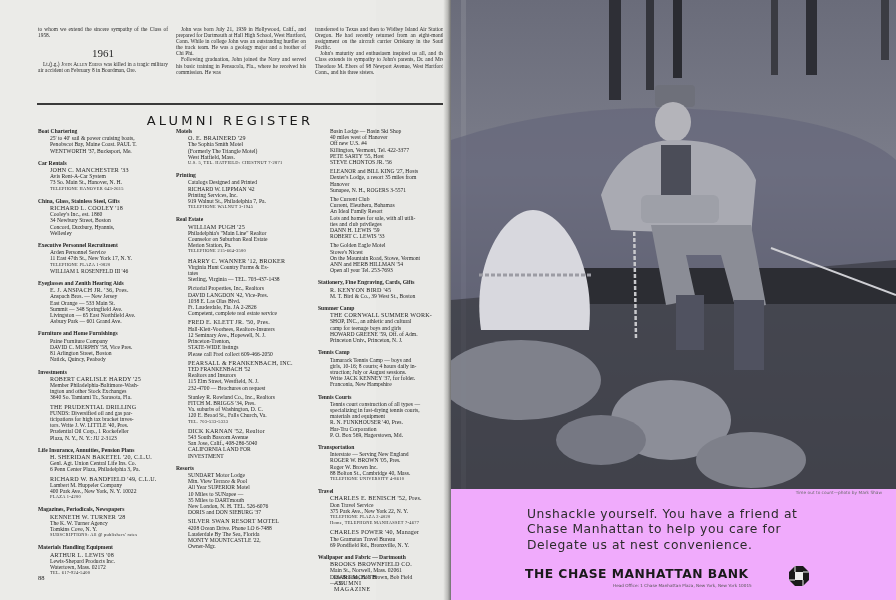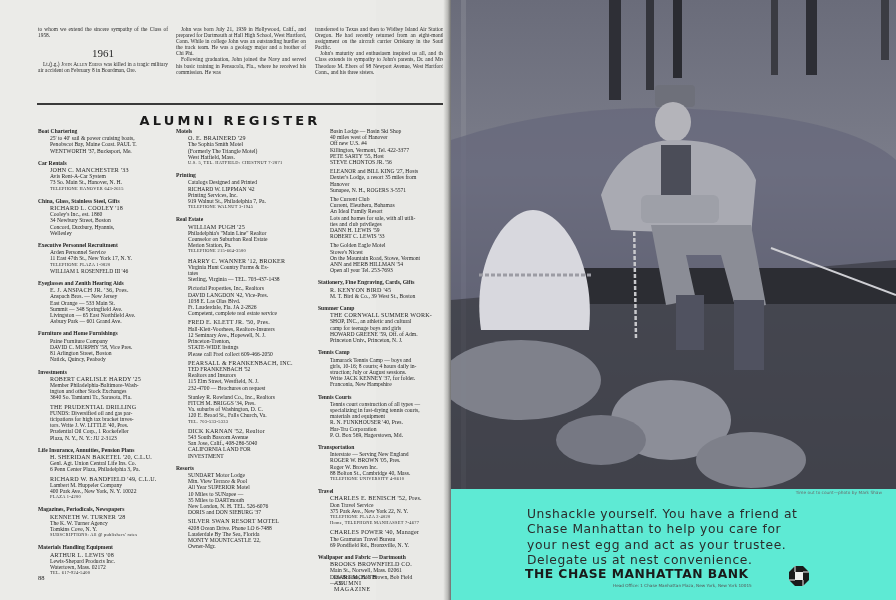--- a/index.html
+++ b/index.html
@@ -22,42 +22,42 @@
   .obit.c2 { left: 176px; width: 130px; }
   .obit.c3 { left: 315px; width: 130px; }
   .obit .year { font-size: 11px; text-align: center; margin: 12px 0 5px; text-indent: 0; }
   .obit p.noind { text-indent: 0; }
   .sc { font-variant: small-caps; }
 
   .rule { position: absolute; left: 37px; top: 103px; width: 408px; height: 2px; background: #3a3a3a; }
 
   .register-title {
     position: absolute; left: 130px; top: 113px; width: 200px;
-    font-family: "DejaVu Sans", sans-serif; font-weight: bold; font-size: 13px;
+    font-family: "DejaVu Sans", sans-serif; font-weight: normal; font-size: 13px;
     letter-spacing: 3.2px; text-align: center; color: #1a1a1a;
   }
 
   .col { position: absolute; top: 128px; font-size: 5.6px; line-height: 6.2px; color: #242424; }
   .col.c1 { left: 38px; width: 128px; }
   .col.c2 { left: 176px; width: 132px; }
   .col.c3 { left: 318px; width: 128px; }
 
   .cat { margin-bottom: 6px; }
   .cat-head { font-weight: bold; font-size: 5.6px; margin-bottom: 1px; }
   .entry { padding-left: 12px; margin-bottom: 3px; }
   .entry .line { display: block; white-space: nowrap; overflow: hidden; }
   .entry .line.big { font-size: 6.1px; letter-spacing: 0.2px; }
   .entry .line.small { font-size: 4.4px; letter-spacing: 0.3px; }
 
   .folio { position: absolute; left: 38px; top: 574px; font-size: 6.5px; }
   .magname { position: absolute; left: 334px; top: 574px; font-size: 6px; letter-spacing: 0.6px; }
 
   
   .right-page {
-    position: absolute; left: 451px; top: 0; width: 445px; height: 600px; background: #5eead4;
+    position: absolute; left: 451px; top: 0; width: 445px; height: 600px; background: #f0abfc;
   }
   .photo {
     position: absolute; left: 0; top: 0; width: 445px; height: 489px; overflow: hidden;
     background: linear-gradient(180deg, #5d6070 0%, #6e7080 30%, #5a5c68 55%, #3d3f48 75%, #575a65 100%);
   }
   .photo svg { position: absolute; left: 0; top: 0; }
   .caption {
     position: absolute; right: 14px; top: 490px; font-family: "DejaVu Sans", sans-serif;
     font-size: 4.3px; color: #6a6a6a;
   }
@@ -460,21 +460,20 @@
 
       <line x1="320" y1="248" x2="445" y2="295" stroke="#cfcfd4" stroke-width="2"></line>
     </svg>
   </div>
 
   <div class="caption">Time out to count—photo by Mark Shaw</div>
 
   <div class="ad-copy">
     <span>Unshackle yourself. You have a friend at</span>
     <span>Chase Manhattan to help you care for</span>
-    <span>your nest egg and act as your trustee.</span>
     <span>Delegate us at nest convenience.</span>
   </div>
 
   <div class="bank-name">THE CHASE MANHATTAN BANK</div>
   <div class="bank-address">Head Office: 1 Chase Manhattan Plaza, New York, New York 10015</div>
   <svg class="bank-logo" viewBox="0 0 20 20">
     <path d="M6 0 L14 0 L20 6 L20 14 L14 20 L6 20 L0 14 L0 6 Z" fill="#1a1a1a"></path>
     <rect x="6" y="6" width="8" height="8" fill="#efefee"></rect>
     <path d="M6 0 L6 6 M14 6 L20 6 M14 14 L14 20 M0 14 L6 14" stroke="#efefee" stroke-width="1"></path>
   </svg>

